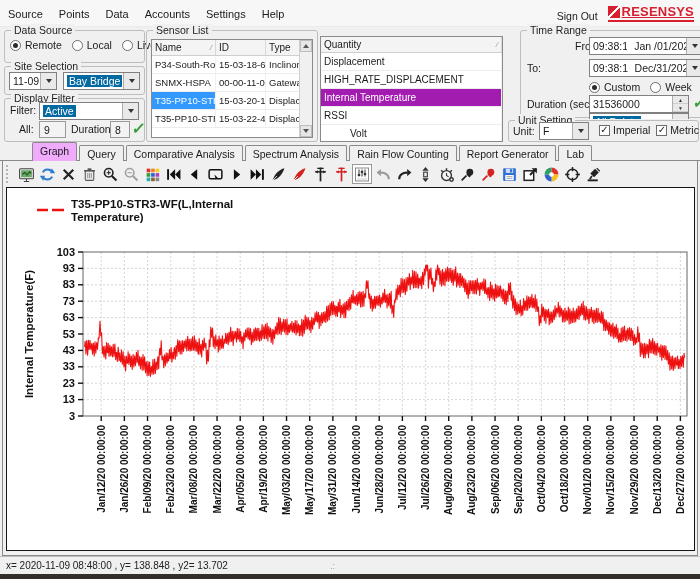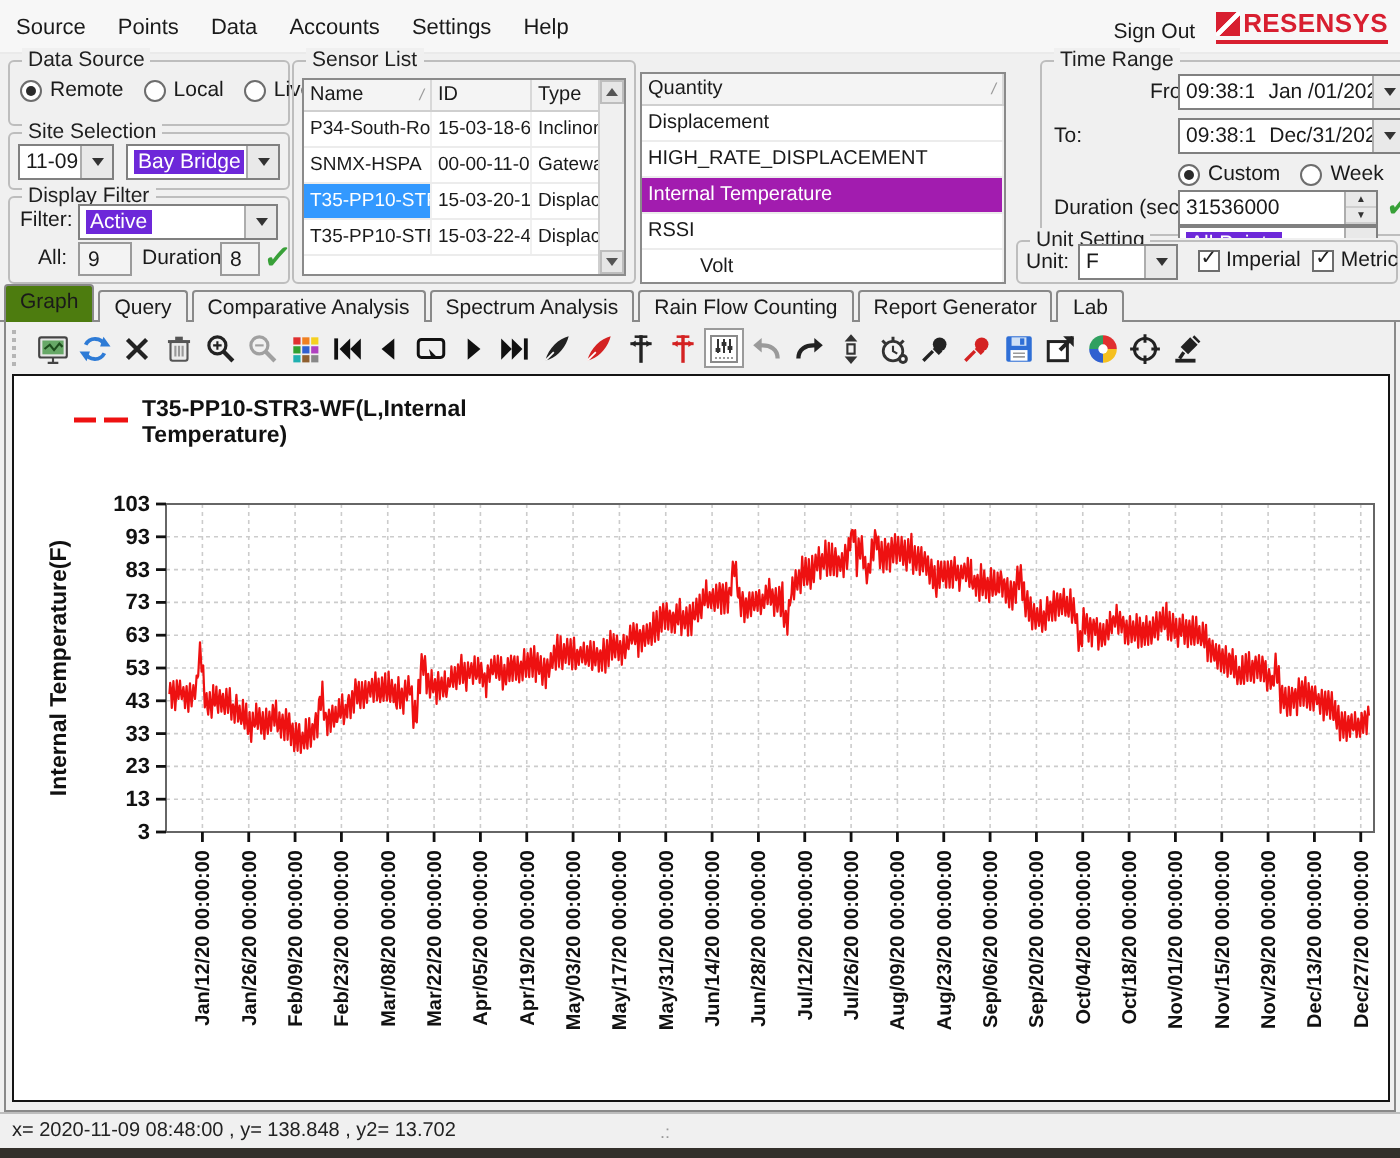--- a/index.html
+++ b/index.html
@@ -7,36 +7,36 @@
     font-family:"Liberation Sans",sans-serif;color:#1a1a1a;overflow:hidden;
     -webkit-font-smoothing:antialiased;}
   
   #menubar{position:absolute;left:0;top:0;width:700px;height:26px;background:#f7f7f7;
     display:flex;align-items:center;border-bottom:1px solid #eaeaea;}
   .menu-item{font-size:11px;padding:4px 8px;cursor:default;}
   #menubar-right{margin-left:auto;display:flex;align-items:flex-end;gap:10px;padding-right:6px;}
   #signout{font-size:10.5px;}
   #brand{display:flex;align-items:center;gap:2px;border-bottom:2px solid #d81f30;padding-bottom:1px;}
   #brand .bicon{width:12px;height:12px;background:linear-gradient(135deg,#d81f30 42%,#ffffff 44%,#ffffff 56%,#d81f30 58%);}
-  #brand .btxt{font-size:13px;font-weight:bold;color:#d81f30;letter-spacing:.2px;}
+  #brand .btxt{font-size:13px;font-weight:bold;color:#d81f30;letter-spacing:.2px;text-decoration:underline;}
   
   .group{position:absolute;border:1px solid #bdbdbd;border-radius:3px;text-align:right;}
   .gtitle{position:absolute;top:-7px;left:6px;background:#f0f0f0;padding:0 3px;font-size:10.5px;color:#1f1f1f;white-space:nowrap;}
   .lbl{font-size:10.5px;white-space:nowrap;}
   
   .radio-row{display:flex;align-items:center;gap:4px;font-size:10.5px;margin-right:10px;}
   .radio{width:11px;height:11px;border-radius:50%;border:1px solid #6d6d6d;background:#fff;box-sizing:border-box;position:relative;flex:0 0 auto;}
   .radio.sel::after{content:"";position:absolute;left:2px;top:2px;width:5px;height:5px;border-radius:50%;background:#2b2b2b;}
   .cb{width:11px;height:11px;border:1px solid #6d6d6d;background:#fff;box-sizing:border-box;
     display:inline-flex;align-items:center;justify-content:center;font-size:10px;line-height:10px;color:#222;flex:0 0 auto;}
   .check{color:#38a038;font-weight:bold;font-size:16px;transform:skewX(-8deg);}
   
   .combo{height:18px;box-sizing:border-box;border:1px solid #808080;background:#fff;display:flex;align-items:center;font-size:10.5px;padding-left:3px;overflow:hidden;}
   .combo .cval{white-space:nowrap;overflow:hidden;}
-  .combo .cval.hl{background:#6d28d9;color:#fff;padding:0 2px;}
+  .combo .cval.hl{background:#0369a1;color:#fff;padding:0 2px;}
   .combo .abtn{margin-left:auto;width:15px;height:16px;background:#e9e9e9;border-left:1px solid #adadad;display:flex;align-items:center;justify-content:center;flex:0 0 auto;}
   .da{width:0;height:0;border-left:3.5px solid transparent;border-right:3.5px solid transparent;border-top:4px solid #333;}
   .spin{margin-left:auto;width:15px;height:16px;display:flex;flex-direction:column;flex:0 0 auto;border-left:1px solid #adadad;}
   .spin div{flex:1;background:#e9e9e9;display:flex;align-items:center;justify-content:center;font-size:5px;color:#333;border-bottom:1px solid #cfcfcf;}
   .field{height:17px;box-sizing:border-box;border:1px solid #9a9a9a;background:#f3f3f3;font-size:10.5px;display:flex;align-items:center;padding-left:4px;}
   
   .listview{position:absolute;background:#fff;border:1px solid #8a8a8a;font-size:9.5px;overflow:hidden;}
   .lv-head{display:grid;background:#f4f4f4;border-bottom:1px solid #cfcfcf;}
   .lv-head .hc{padding:2px 3px;border-right:1px solid #d8d8d8;font-size:10px;display:flex;align-items:center;overflow:hidden;white-space:nowrap;}
   .sortg{margin-left:auto;color:#9a9a9a;font-size:8px;font-style:italic;padding-left:2px;}
@@ -47,21 +47,21 @@
   .vsb{position:absolute;top:0;right:0;width:12px;bottom:0;background:#f0f0f0;border-left:1px solid #cfcfcf;}
   .vsb .sa{height:12px;background:#e6e6e6;border:1px solid #bdbdbd;box-sizing:border-box;display:flex;align-items:center;justify-content:center;}
   .vsb .sa.up{position:absolute;top:0;left:0;right:0;}
   .vsb .sa.dn{position:absolute;bottom:0;left:0;right:0;}
   .tri-up{width:0;height:0;border-left:3px solid transparent;border-right:3px solid transparent;border-bottom:4px solid #555;}
   .tri-dn{width:0;height:0;border-left:3px solid transparent;border-right:3px solid transparent;border-top:4px solid #555;}
   
   #tabstrip{position:absolute;left:2px;top:142px;height:19px;display:flex;align-items:flex-end;z-index:3;}
   .tab{box-sizing:border-box;border:1px solid #898989;border-bottom:none;border-radius:2px 2px 0 0;
     background:#f0f0f0;font-size:10.5px;padding:2px 7px 2px 7px;margin-right:2px;position:relative;height:16px;}
-  .tab.active{height:19px;background:#4d7c0f;z-index:4;font-weight:normal;}
+  .tab.active{height:19px;background:#f0abfc;z-index:4;font-weight:normal;margin-left:30px;}
   #tabline{position:absolute;left:0;top:160px;width:700px;border-top:1px solid #898989;z-index:2;}
   
   #main{position:absolute;left:2px;top:161px;width:696px;height:395px;background:#f0f0f0;
     border:1px solid #898989;border-top:none;box-sizing:border-box;}
   #toolbar{position:absolute;left:3px;top:2px;height:22px;display:flex;align-items:center;gap:1px;}
   .tgrip{width:4px;height:18px;border-left:2px dotted #b5b5b5;margin-right:3px;}
   .tbtn{width:20px;height:20px;border:none;background:transparent;padding:1px;display:flex;align-items:center;justify-content:center;}
   .tbtn.framed{border:1px solid #9a9a9a;background:#fdfdfd;}
   #chart-panel{position:absolute;left:3px;top:26px;width:689px;height:364px;background:#ffffff;
     border:1.5px solid #141414;box-sizing:border-box;}

